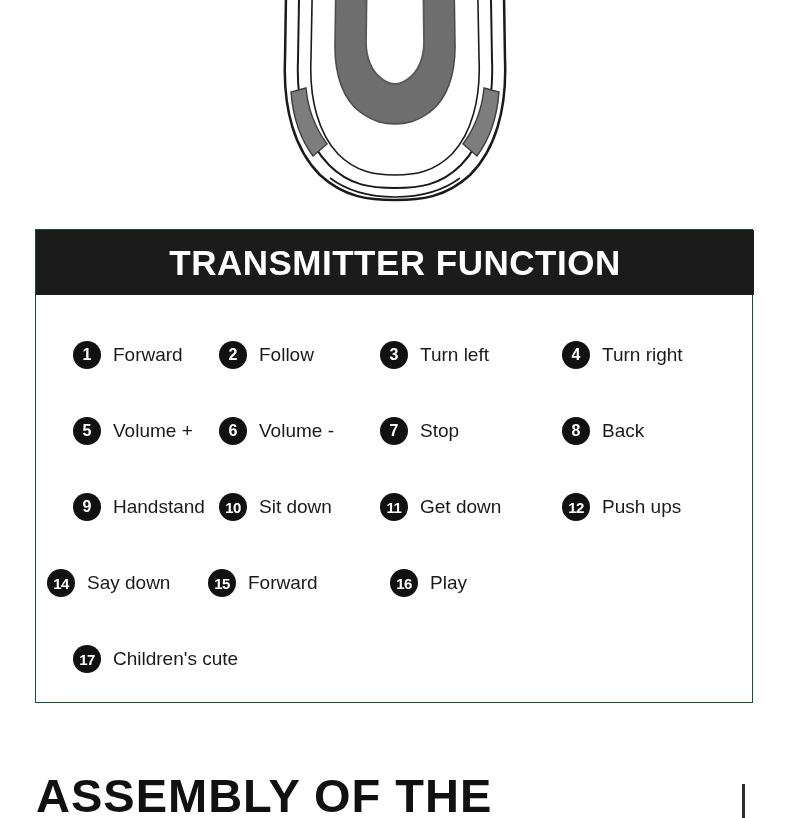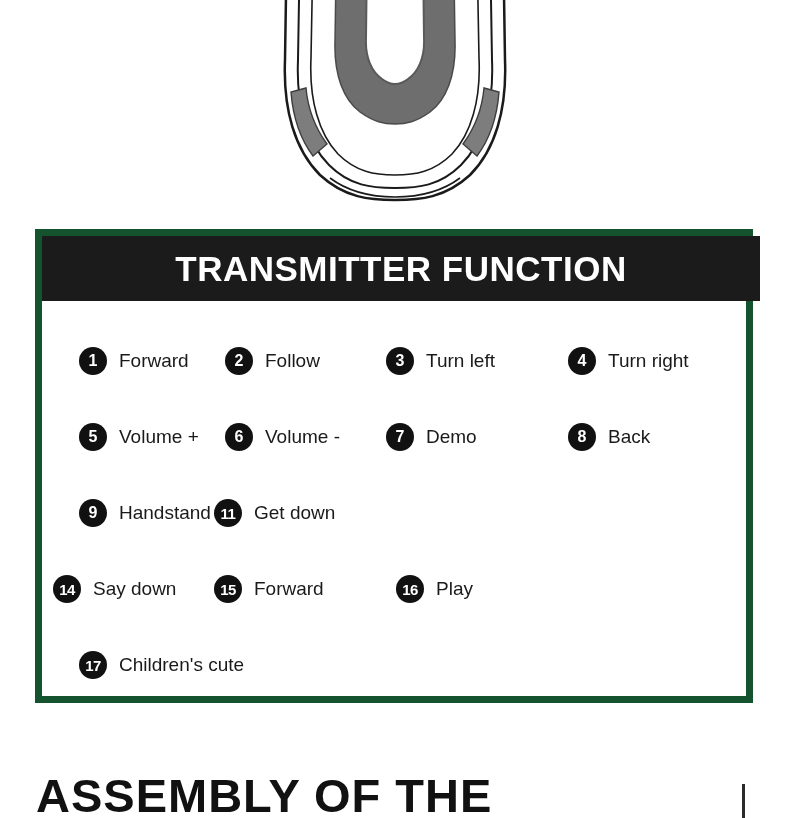--- a/index.html
+++ b/index.html
@@ -31,21 +31,21 @@
     top: 0;
   }
 
   
   .panel {
     position: absolute;
     left: 35px;
     top: 229px;
     width: 718px;
     height: 474px;
-    border: 7px solid #14532d;
+    border: 1px solid #14532d;
     background: #ffffff;
     box-sizing: border-box;
   }
   .panel-header {
     position: absolute;
     left: 0;
     top: 0;
     width: 718px;
     height: 65px;
     background: #1b1b1b;
@@ -184,37 +184,45 @@
       <div class="func-item c1">
         <span class="badge">5</span>
         <span class="func-label">Volume +</span>
       </div>
       <div class="func-item c2">
         <span class="badge">6</span>
         <span class="func-label">Volume -</span>
       </div>
       <div class="func-item c3">
         <span class="badge">7</span>
-        <span class="func-label">Demo</span>
+        <span class="func-label">Stop</span>
       </div>
       <div class="func-item c4">
         <span class="badge">8</span>
         <span class="func-label">Back</span>
       </div>
     </div>
 
     <div class="func-row">
       <div class="func-item c1">
         <span class="badge">9</span>
         <span class="func-label">Handstand</span>
       </div>
+      <div class="func-item c2">
+        <span class="badge wide">10</span>
+        <span class="func-label">Sit down</span>
+      </div>
       <div class="func-item c3">
         <span class="badge wide">11</span>
         <span class="func-label">Get down</span>
       </div>
+      <div class="func-item c4">
+        <span class="badge wide">12</span>
+        <span class="func-label">Push ups</span>
+      </div>
     </div>
 
     <div class="func-row">
       <div class="func-item c2">
         <span class="badge wide">14</span>
         <span class="func-label">Say down</span>
       </div>
       <div class="func-item c3">
         <span class="badge wide">15</span>
         <span class="func-label">Forward</span>

